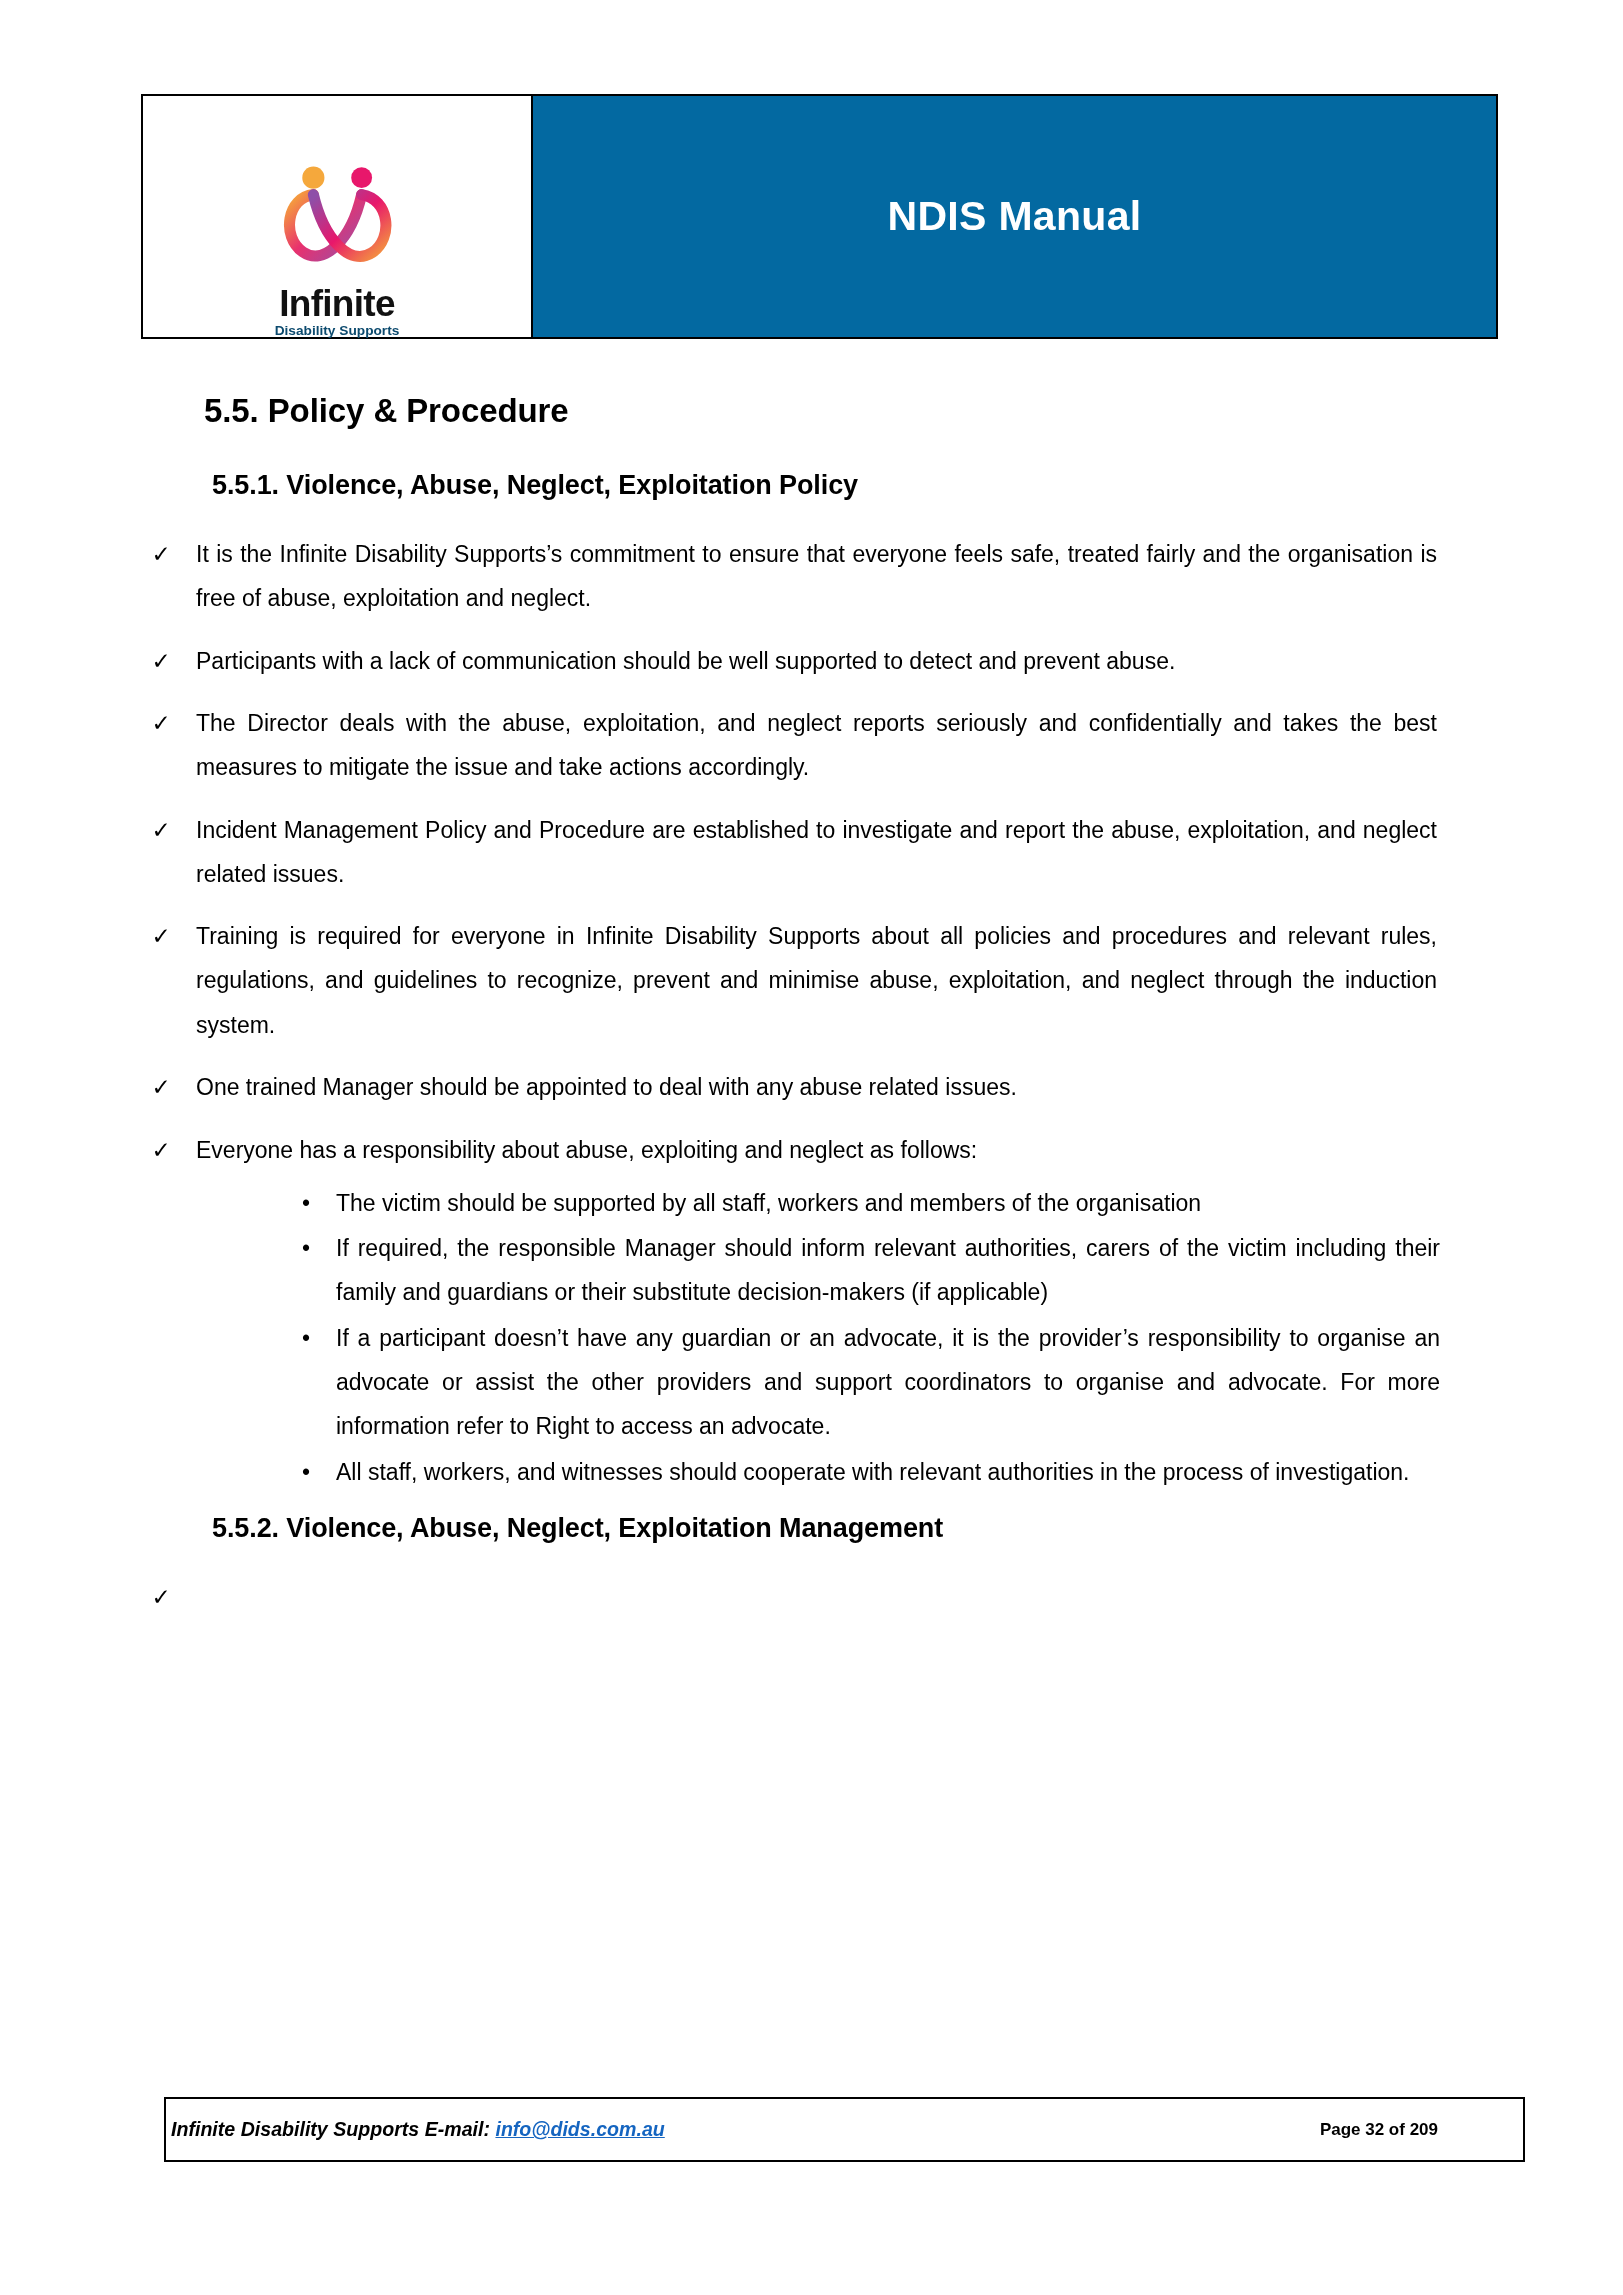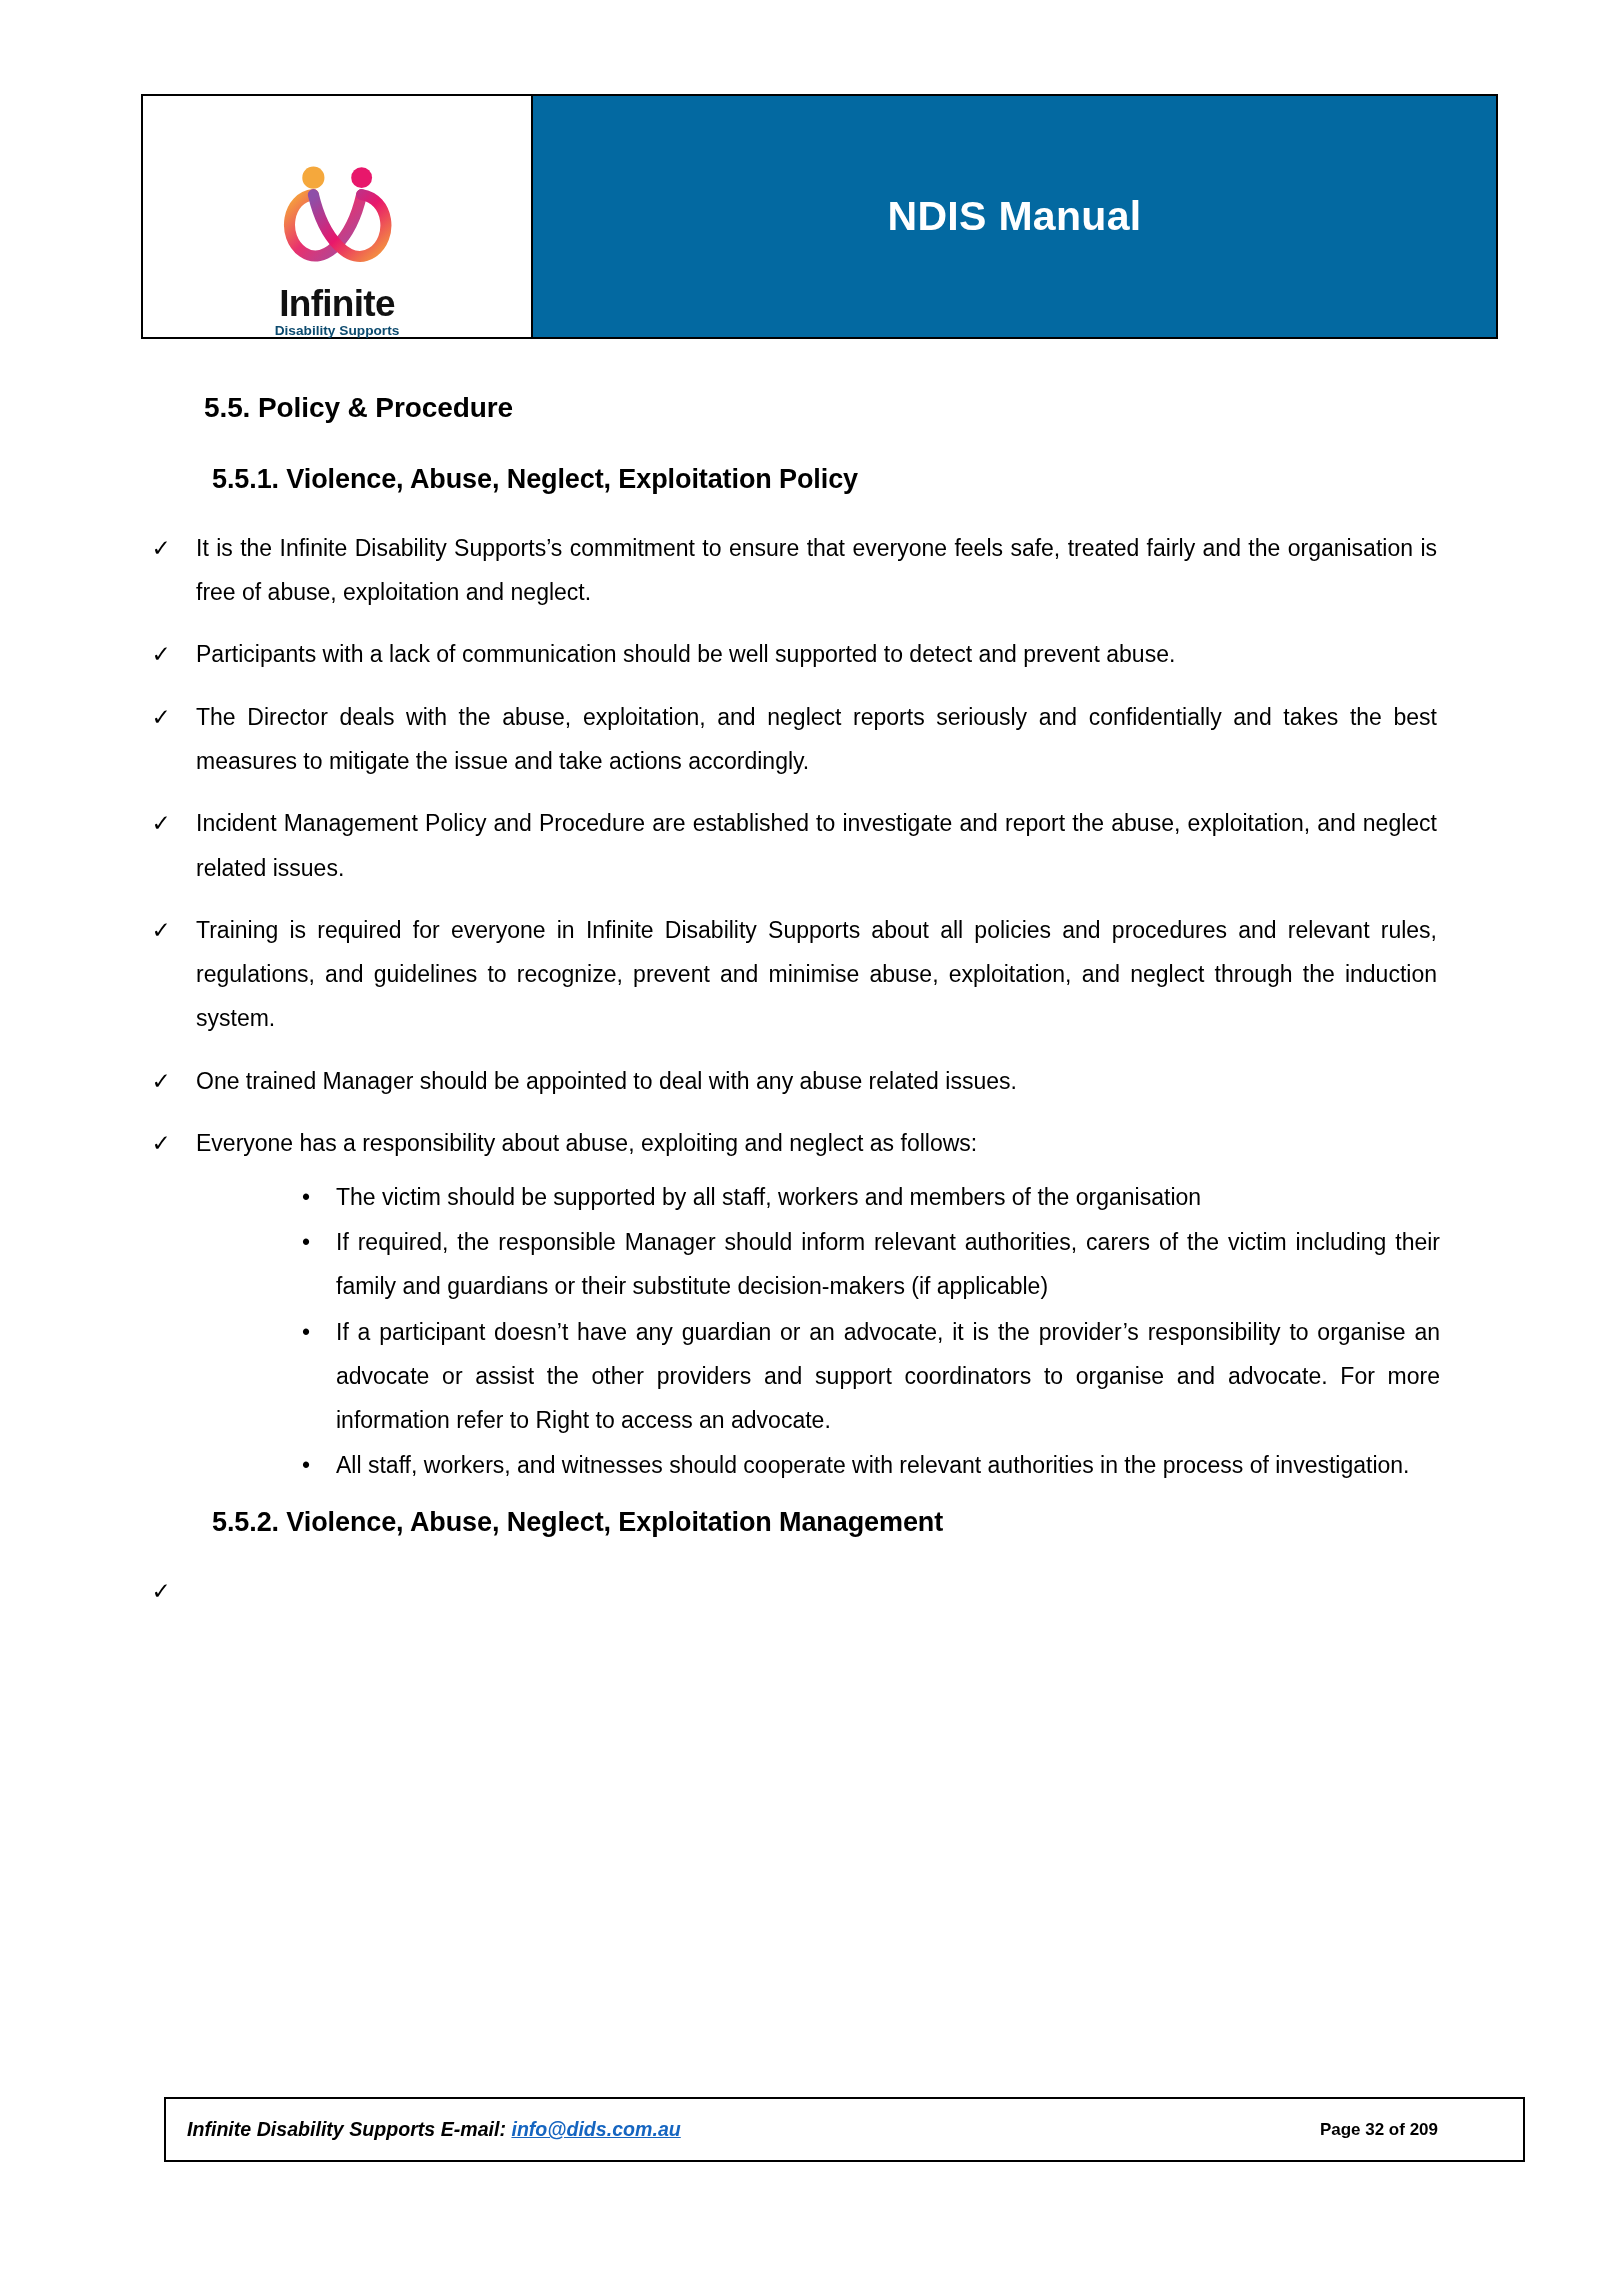--- a/index.html
+++ b/index.html
@@ -90,21 +90,21 @@
 
   
   .content {
     position: absolute;
     left: 145px;
     top: 390px;
     width: 1292px;
   }
 
   h2.sect {
-    font-size: 28px;
+    font-size: 33px;
     font-weight: bold;
     margin: 0 0 0 59px;
     line-height: 1.25;
     letter-spacing: -0.1px;
   }
   h3.subsect {
     font-size: 27px;
     font-weight: bold;
     margin: 0 0 0 67px;
     line-height: 1.25;
@@ -168,21 +168,21 @@
     top: 2097px;
     width: 1361px;
     height: 65px;
     border: 2.6px solid #000000;
     box-sizing: border-box;
     display: flex;
     align-items: center;
   }
   .footer-left {
     flex: 1;
-    padding-left: 21px;
+    padding-left: 5px;
     font-size: 19.6px;
     font-weight: bold;
     font-style: italic;
     white-space: nowrap;
   }
   .footer-email {
     color: #1565C0;
     text-decoration: underline;
     font-weight: bold;
     font-style: italic;

